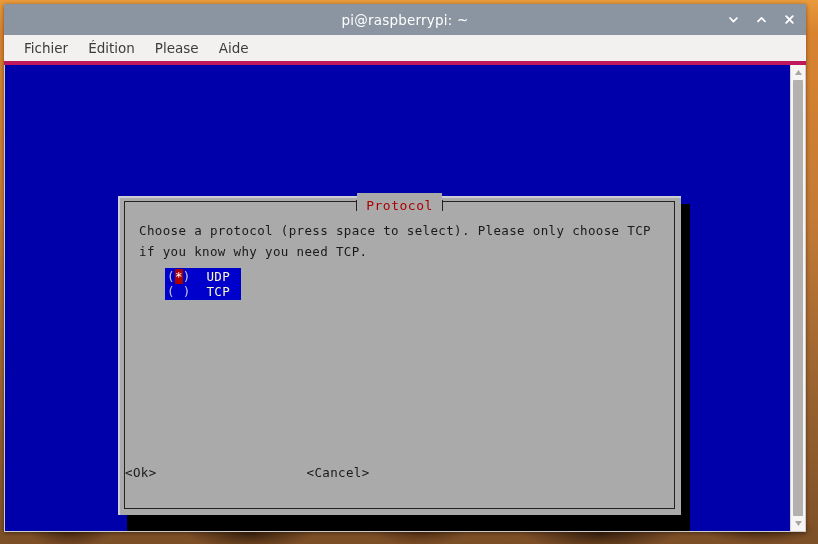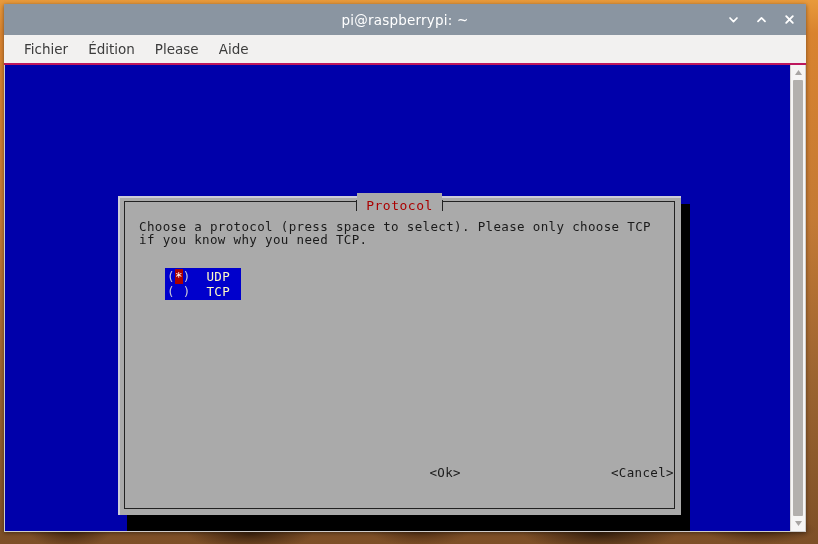--- a/index.html
+++ b/index.html
@@ -78,21 +78,21 @@
     display: flex;
     align-items: center;
     justify-content: center;
     cursor: pointer;
   }
   .wbtn svg { display: block; }
 
   #menubar {
     height: 30px;
     background: #f2f1f0;
-    border-bottom: 2px solid #be185d;
+    border-bottom: 4px solid #be185d;
     flex: 0 0 auto;
     display: flex;
     align-items: center;
     padding-left: 11px;
     box-sizing: border-box;
   }
   .menu-item {
     font-size: 13.5px;
     color: #3c3c3c;
     padding: 2px 9px;
@@ -209,21 +209,21 @@
     height: 11px;
     background: #222222;
   }
 
   #dlg-body {
     position: absolute;
     left: 14px; top: 18px;
     right: 10px;
     color: #1a1a1a;
     font-size: 12.5px;
-    line-height: 13px;
+    line-height: 21px;
     font-family: "DejaVu Sans Mono", monospace;
     white-space: pre;
     letter-spacing: .35px;
   }
 
   #radio-list {
     position: absolute;
     left: 40px; top: 66px;
     background: #0000cc;
     padding: 1px 0 1px 0;
@@ -250,21 +250,21 @@
     color: #ffffff;
     padding: 0 0px;
   }
   .radio-label { color: #fef9c3; }
 
   #buttons {
     position: absolute;
     left: 0; bottom: 28px;
     width: 100%;
     display: flex;
-    justify-content: flex-end;
+    justify-content: flex-start;
     gap: 150px;
   }
   .dlg-btn {
     color: #1a1a1a;
     font-size: 12.5px;
     font-family: "DejaVu Sans Mono", monospace;
     letter-spacing: .35px;
     cursor: pointer;
     white-space: pre;
   }

